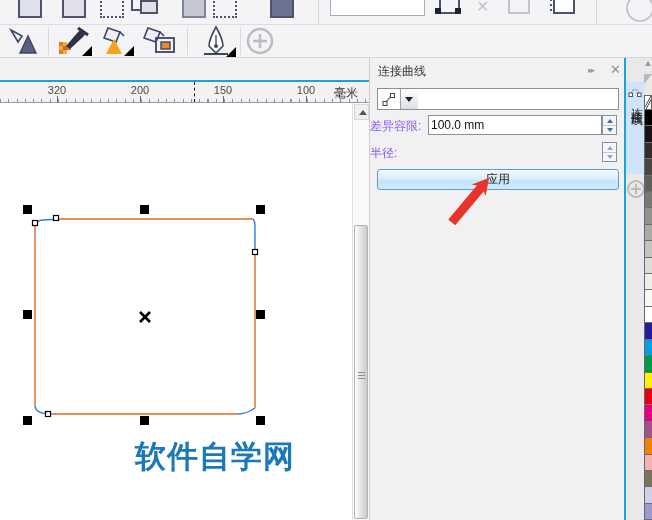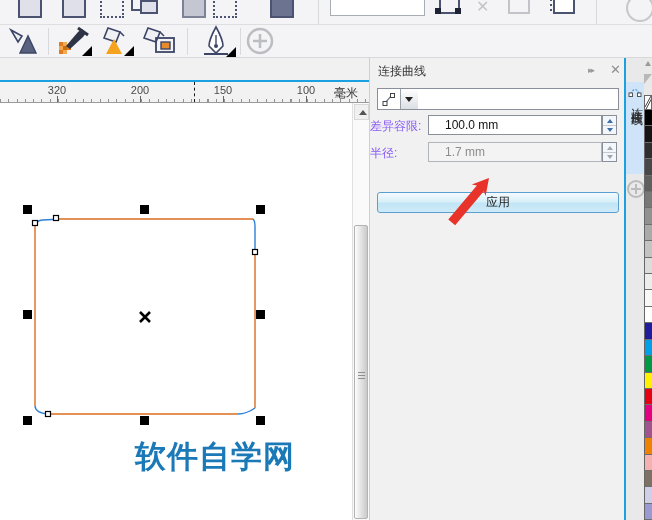--- a/index.html
+++ b/index.html
@@ -59,35 +59,35 @@
     border:1px solid #8a9099;box-sizing:border-box;display:flex;}
   .combo-icon{width:22px;height:100%;display:flex;align-items:center;justify-content:center;}
   .combo-sel{flex:1;color:#0b1f38;font-weight:bold;line-height:20px;padding-left:5px;
     outline:1px dotted #d5e9ff;outline-offset:-2px;}
   .combo-btn{width:17px;border-left:1px solid #9aa0a8;background:linear-gradient(#fefefe,#dcdfe4);
     position:relative;}
   .combo-btn:after{content:"";position:absolute;left:4px;top:8px;border-left:4px solid transparent;
     border-right:4px solid transparent;border-top:5px solid #222;}
   .fld-label{position:absolute;width:56px;text-align:left;font-size:12px;color:#8b5cf6;}
   .fld{position:absolute;left:58px;width:174px;height:20px;border:1px solid #8a9099;background:#fff;
-    box-sizing:border-box;font-size:12px;line-height:18px;padding-left:16px;color:#111;}
+    box-sizing:border-box;font-size:12px;line-height:18px;padding-left:2px;color:#111;}
   .fld.disabled{border-color:#b0b5bb;background:#f3f3f4;color:#8c8c8c;}
   .spin{position:absolute;left:232px;width:15px;height:20px;border:1px solid #8a9099;box-sizing:border-box;
     background:#f3f6fa;display:flex;flex-direction:column;}
   .spin div{flex:1;position:relative;}
   .spin div:first-child{border-bottom:1px solid #c2c8cf;}
   .spin .up:after{content:"";position:absolute;left:3.5px;top:2.5px;border-left:3px solid transparent;
     border-right:3px solid transparent;border-bottom:4px solid #3d6ea5;}
   .spin .dn:after{content:"";position:absolute;left:3.5px;top:2.5px;border-left:3px solid transparent;
     border-right:3px solid transparent;border-top:4px solid #3d6ea5;}
   .spin.disabled .up:after{border-bottom-color:#a0a6ad;}
   .spin.disabled .dn:after{border-top-color:#a0a6ad;}
   .apply{position:absolute;left:7px;top:111px;width:242px;height:21px;border:1px solid #5b9fd0;border-radius:3px;
     background:linear-gradient(#f4fbfe,#d9effa 45%,#c2e5f6 55%,#cfeaf8);box-sizing:border-box;
-    text-align:center;line-height:19px;font-size:12px;color:#1c1c1c;margin-top:23px;}
+    text-align:center;line-height:19px;font-size:12px;color:#1c1c1c;}
   
   .blue-v{position:absolute;left:624px;top:58px;width:2px;height:462px;}
   .tabstrip{position:absolute;left:626px;top:58px;width:18px;height:462px;background:#e9e9ea;}
   .tab-active{position:absolute;left:0;top:24px;width:18px;height:92px;background:#cfe4f8;}
   .vtext{position:absolute;left:2px;top:40px;writing-mode:vertical-rl;font-size:12px;color:#2c2c2c;letter-spacing:2px;}
   .tab-plus{position:absolute;left:1px;top:122px;width:14px;height:14px;border:2px solid #bbb;border-radius:50%;}
   .tab-plus:before{content:"";position:absolute;left:2px;top:6px;width:10px;height:2px;background:#bbb;}
   .tab-plus:after{content:"";position:absolute;left:6px;top:2px;width:2px;height:10px;background:#bbb;}
   
   .palette{position:absolute;left:644px;top:58px;width:8px;height:462px;background:#e9e9ea;}
@@ -259,21 +259,20 @@
     </div>
 
     <div class="fld-label" style="left:0;top:60px">差异容限:</div>
     <div class="fld" style="top:57px">100.0 mm</div>
     <div class="spin" style="top:57px">
       <div class="up"></div>
       <div class="dn"></div>
     </div>
 
     <div class="fld-label" style="left:0;top:87px">半径:</div>
-    <div class="fld disabled" style="top:84px">1.7 mm</div>
     <div class="spin disabled" style="top:84px">
       <div class="up"></div>
       <div class="dn"></div>
     </div>
 
     <div class="apply">应用</div>
 
     <svg class="abs" style="left:0;top:0;pointer-events:none" width="254" height="462" viewBox="0 0 254 462">
       <polygon points="0,0 -9,16 -4.5,13.5 -4.5,58 4.5,58 4.5,13.5 9,16" fill="#e8332a" transform="translate(119,120) rotate(40)"></polygon>
     </svg>

